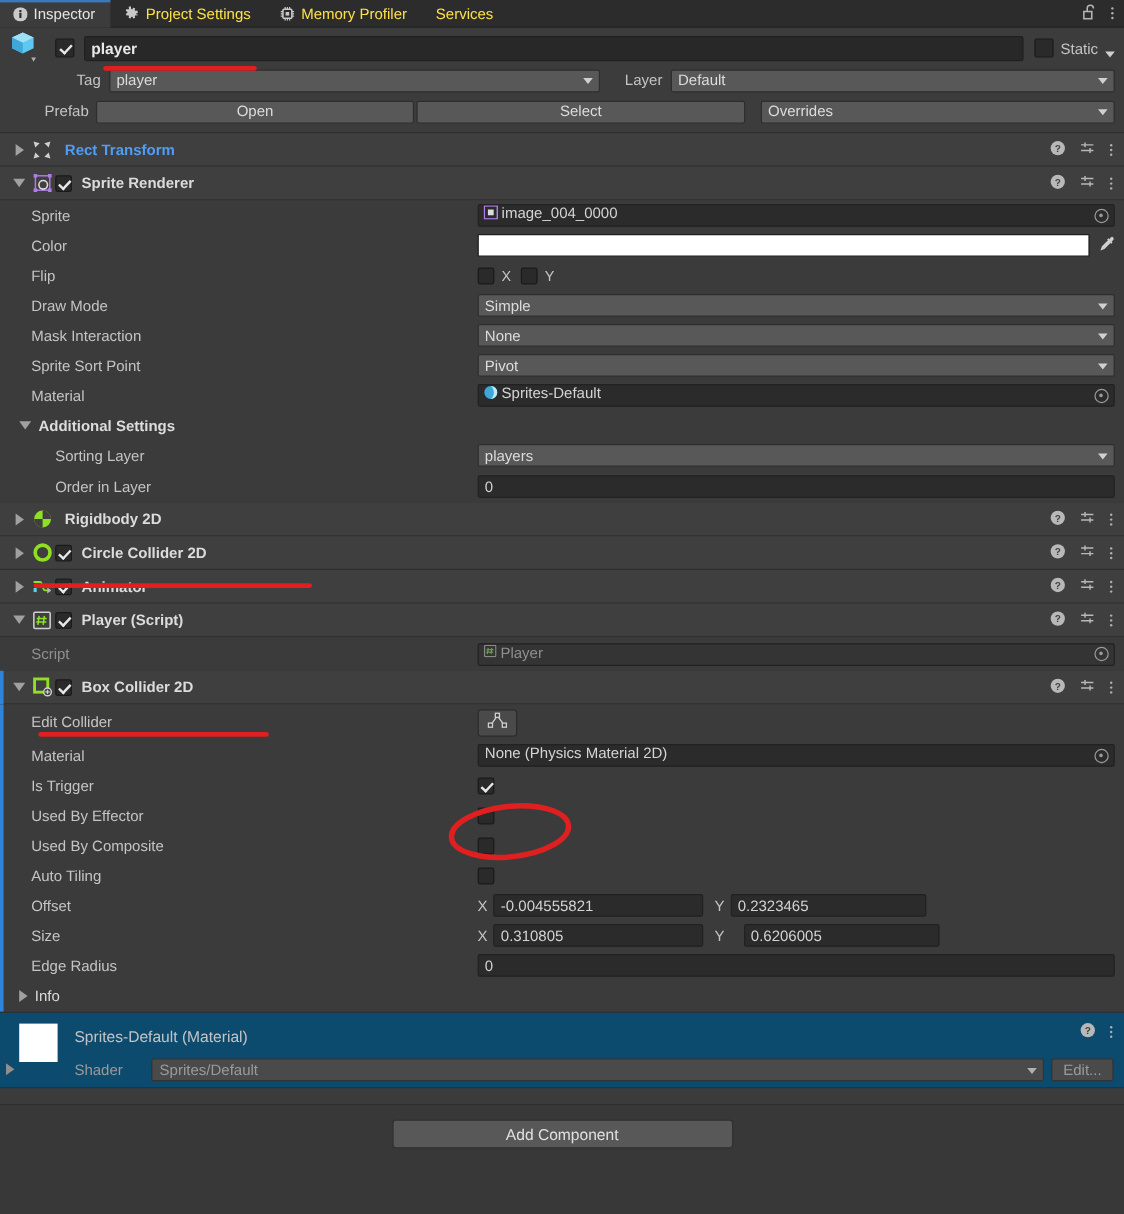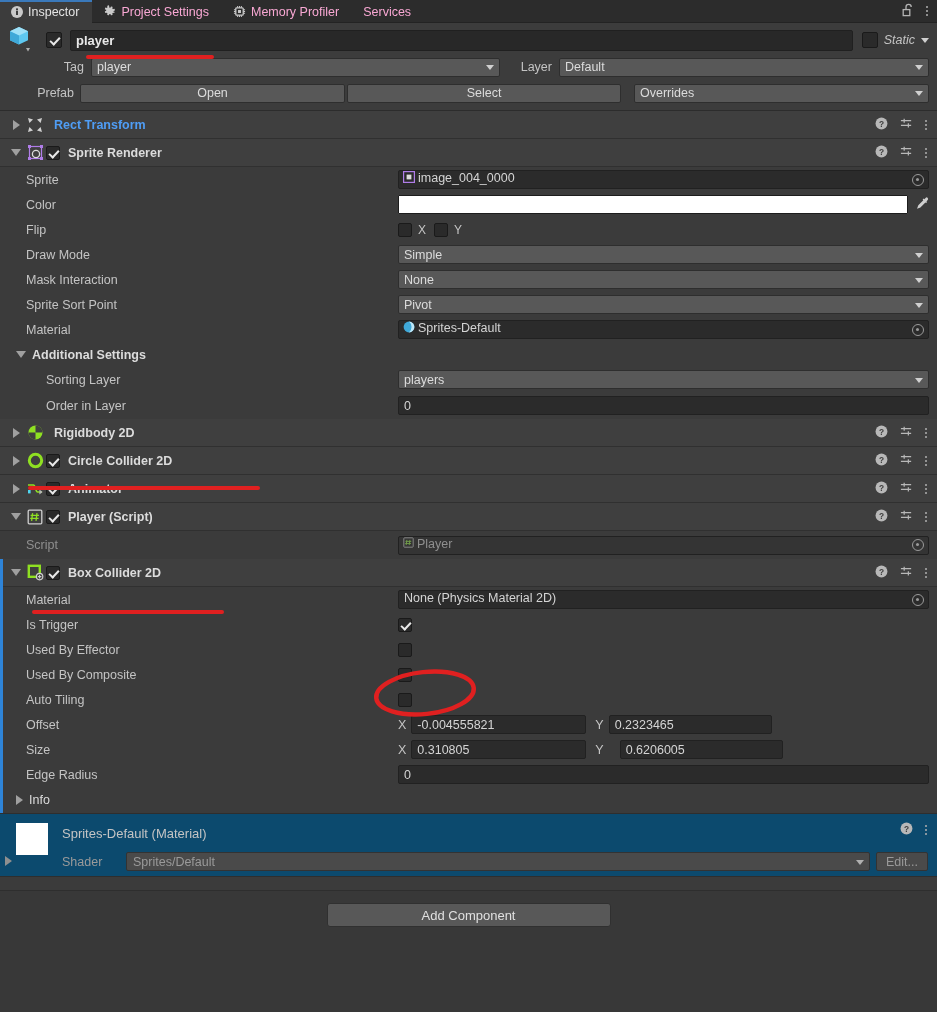--- a/index.html
+++ b/index.html
@@ -16,21 +16,21 @@
 
   
   .tabbar {
     position: relative; height: 23px; background: #2c2c2c;
     display: flex; align-items: stretch;
     border-bottom: 1px solid #232323;
   }
   .tab {
     display: flex; align-items: center; gap: 5px;
     padding: 0 13px 0 11px; height: 23px;
-    color: #f9a8d4; font-size: 12.5px; white-space: nowrap;
+    color: #fde047; font-size: 12.5px; white-space: nowrap;
     position: relative;
   }
   .tab.active { background: #3c3c3c; color: #e4e4e4; }
   .tab.active::before {
     content: ""; position: absolute; left: 0; right: 0; top: 0;
     height: 2px; background: #3a79bb;
   }
   .tab .tabicon { display: inline-flex; align-items: center; justify-content: center; }
   .tabbar-right {
     margin-left: auto; display: flex; align-items: center; gap: 11px;
@@ -45,21 +45,21 @@
     border-bottom: 1px solid #2c2c2c;
   }
   .row { display: flex; align-items: center; }
   .objrow1 { height: 24px; gap: 0; }
   .prefab-icon-wrap { width: 38px; display: flex; align-items: flex-start; position: relative; }
   .name-field {
     flex: 1; height: 21px; background: #282828; border: 1px solid #202020;
     border-radius: 2px; color: #e8e8e8; font-size: 13px; font-weight: bold;
     padding: 0 5px; display: flex; align-items: center; position: relative;
   }
-  .static-wrap { display: flex; align-items: center; gap: 6px; margin-left: 9px; font-style: italic; }
+  .static-wrap { display: flex; align-items: flex-end; gap: 6px; margin-left: 9px; }
   .static-label { color: #c4c4c4; font-size: 12.5px; }
 
   .cb {
     width: 14px; height: 14px; background: #2a2a2a; border: 1px solid #1a1a1a;
     border-radius: 2px; flex: 0 0 auto; position: relative;
   }
   .cb.checked::after {
     content: ""; position: absolute; left: 4px; top: 1px;
     width: 4px; height: 8px; border: solid #e8e8e8;
     border-width: 0 2px 2px 0; transform: rotate(43deg);
@@ -629,20 +629,35 @@
           </svg></span>
       <span class="kebab">
           <i></i>
           <i></i>
           <i></i>
         </span>
     </div>
   </div>
 
   <div class="body sel">
+    <div class="prow" style="height:30px;">
+      <div class="pname ind0">Edit Collider</div>
+      <div class="pval">
+        <div class="editcol-btn">
+          <span>
+            <svg width="17" height="15" viewBox="0 0 17 15">
+              <path d="M3 11 8.5 3.6 14 11" fill="none" stroke="#cfcfcf" stroke-width="1.1"></path>
+              <rect x="1" y="9.6" width="3.4" height="3.4" fill="#3f3f3f" stroke="#cfcfcf" stroke-width="1.1"></rect>
+              <rect x="12.6" y="9.6" width="3.4" height="3.4" fill="#3f3f3f" stroke="#cfcfcf" stroke-width="1.1"></rect>
+              <rect x="6.8" y="1.4" width="3.4" height="3.4" fill="#3f3f3f" stroke="#cfcfcf" stroke-width="1.1"></rect>
+            </svg>
+          </span>
+        </div>
+      </div>
+    </div>
 
     <div class="prow">
       <div class="pname ind0">Material</div>
       <div class="pval">
         <div class="objfield" style="flex:1;padding-left:5px;">
           <span>None (Physics Material 2D)</span>
           <span class="picker"></span>
         </div>
       </div>
     </div>

